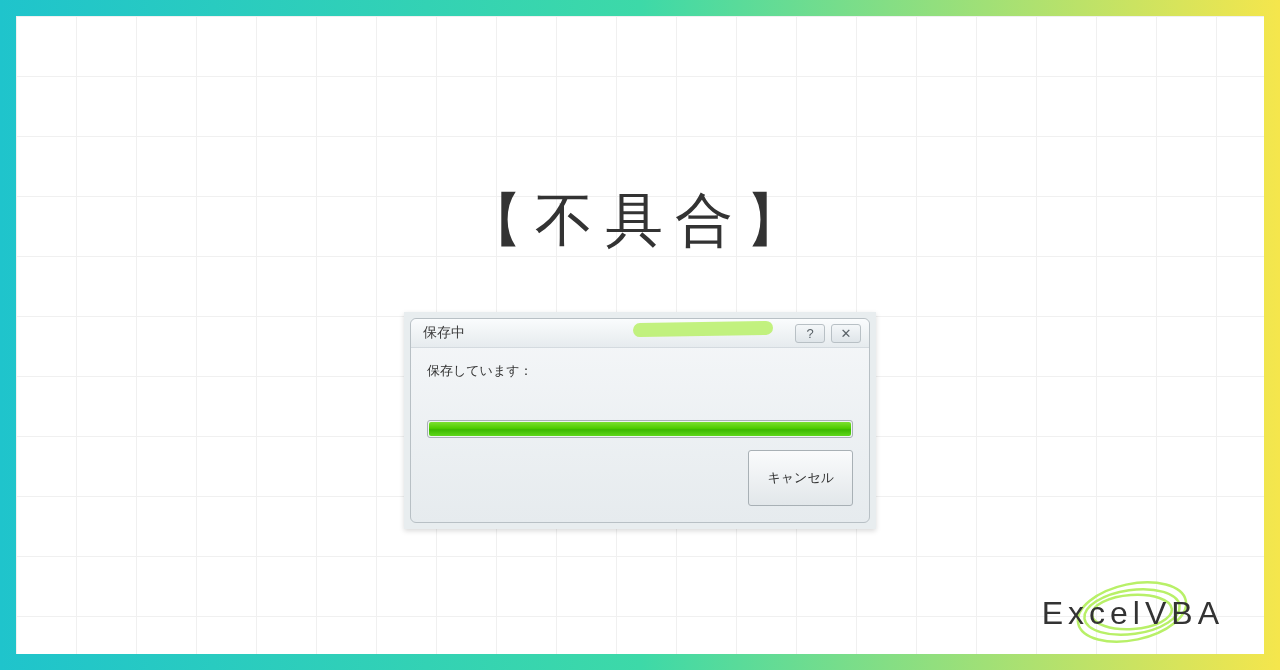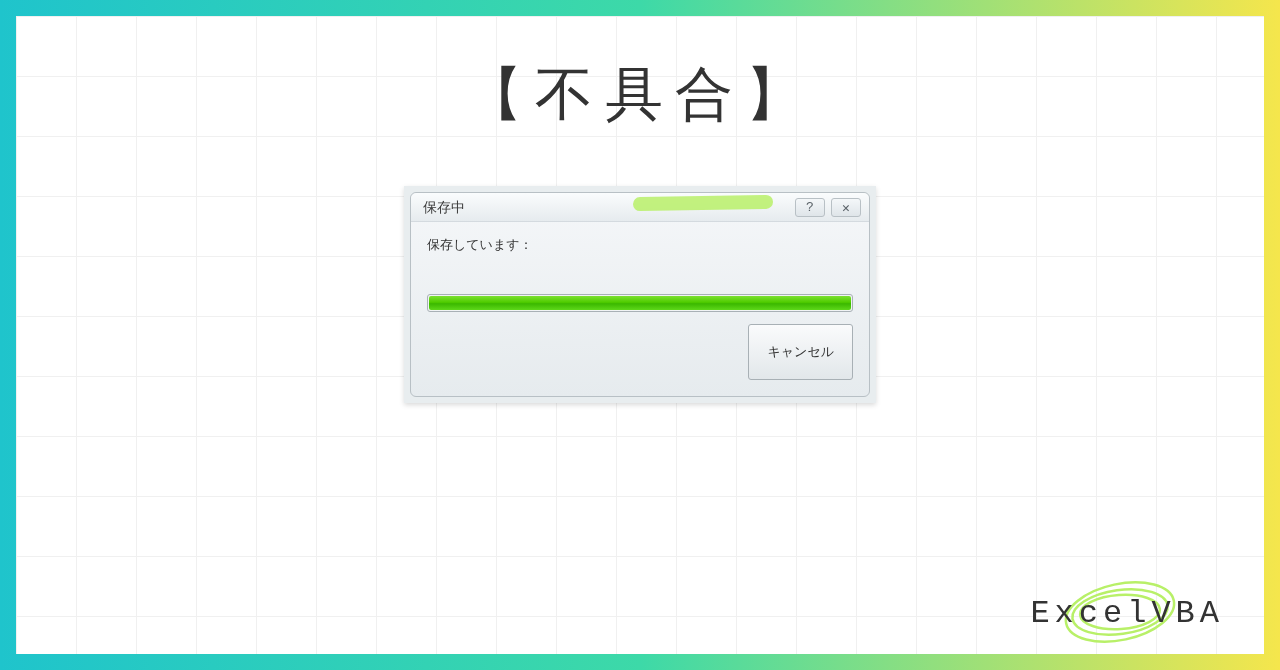--- a/index.html
+++ b/index.html
@@ -21,20 +21,21 @@
       background: white;
       position: relative;
       background-image:
         linear-gradient(to right, #f0f0f0 1px, transparent 1px),
         linear-gradient(to bottom, #f0f0f0 1px, transparent 1px);
       background-size: 60px 60px;
       display: flex;
       flex-direction: column;
       align-items: center;
       padding-top: 40px;
+      justify-content: center;
     }
     .title-heading {
       font-size: 58px;
       font-weight: 500;
       color: #333;
       letter-spacing: 12px;
       margin-bottom: 16px;
     }
     .subtitle-container {
       text-align: center;
@@ -73,21 +74,20 @@
       border-radius: 6px;
       background: linear-gradient(to bottom, #f5f7f9, #e6ebee);
     }
     .dialog-titlebar {
       display: flex;
       align-items: center;
       padding: 5px 8px 4px 12px;
       border-bottom: 1px solid #d4dadf;
       background: linear-gradient(to bottom, #fafcfd, #e6ebee);
       border-radius: 6px 6px 0 0;
-      font-family: Liberation Mono, monospace;
     }
     .dialog-title-text {
       flex: 1;
       font-size: 14px;
       color: #3a3a3a;
     }
     .titlebar-buttons {
       display: flex;
       gap: 6px;
     }
@@ -139,21 +139,20 @@
       background: linear-gradient(to bottom, #fafbfc, #e2e7ea);
       cursor: pointer;
     }
     .watermark {
       position: absolute;
       bottom: 22px;
       right: 40px;
       display: flex;
       align-items: center;
       justify-content: center;
-      font-family: Liberation Mono, monospace;
     }
     .watermark-swirl {
       position: absolute;
       left: 25px;
       top: -18px;
     }
     .watermark-text {
       font-size: 32px;
       color: #333;
       letter-spacing: 5px;

